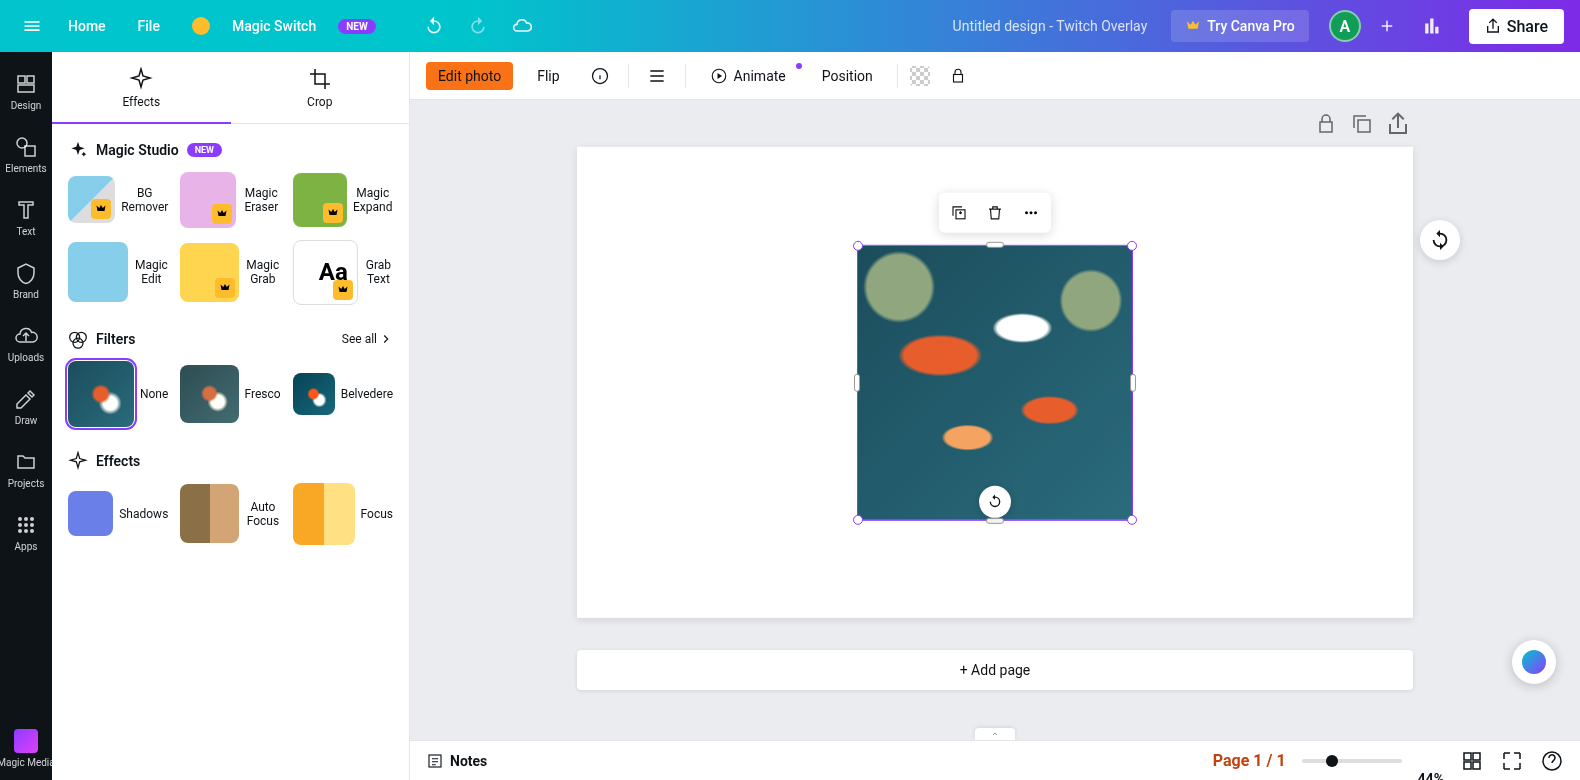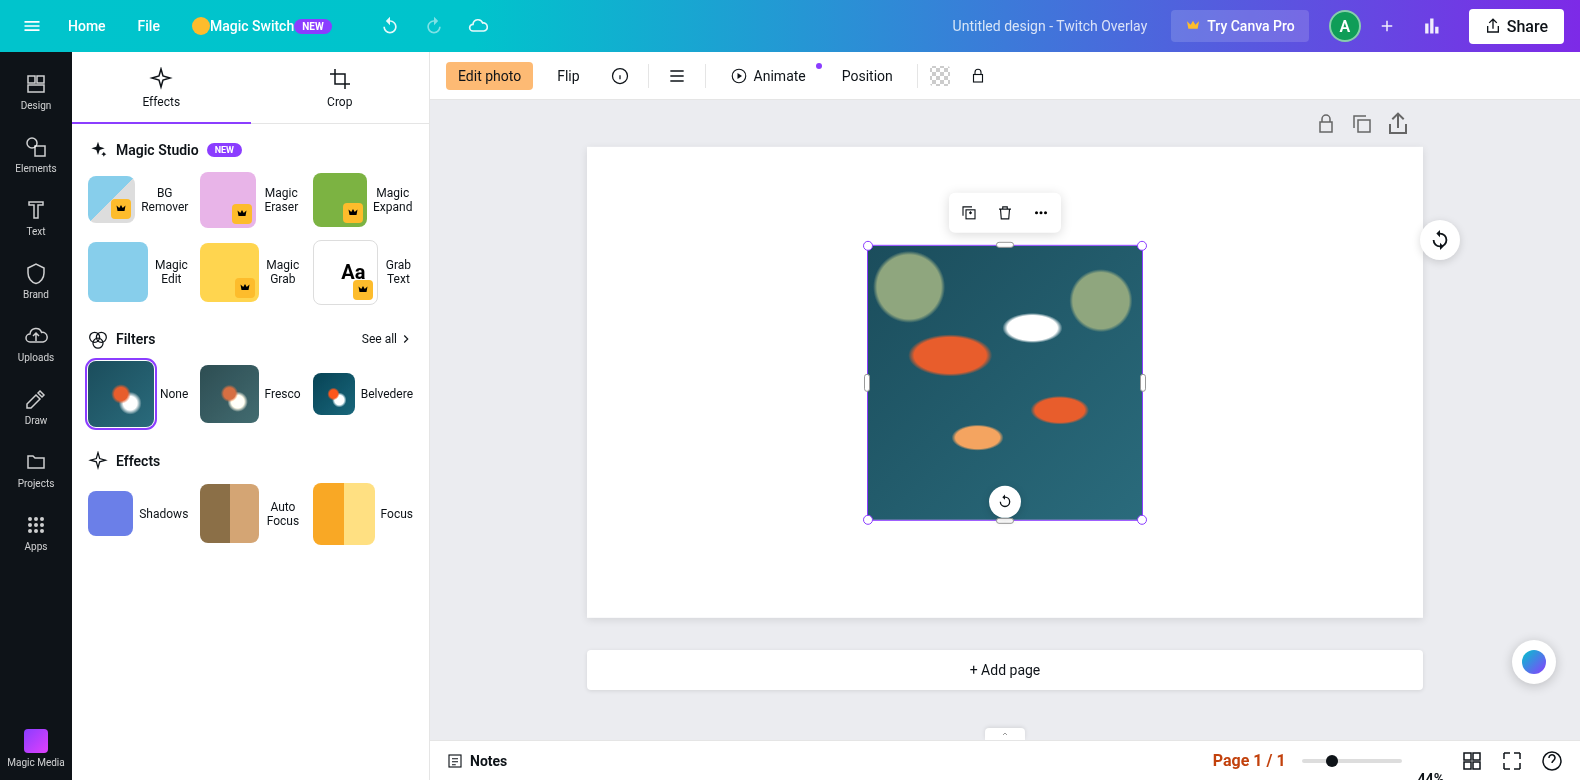--- a/index.html
+++ b/index.html
@@ -2,38 +2,38 @@
 <html><head>
   <meta charset="utf-8">
   <style>
     * { margin: 0; padding: 0; box-sizing: border-box; font-family: -apple-system, BlinkMacSystemFont, "Segoe UI", Roboto, sans-serif; }
     body { width: 1580px; height: 780px; overflow: hidden; background: #fff; }
     
     
     .top-bar { height: 52px; background: linear-gradient(90deg, #01C4CC 0%, #00C4CC 30%, #7D2AE7 100%); display: flex; align-items: center; padding: 0 16px; gap: 8px; }
     .menu-btn { width: 32px; height: 32px; display: flex; align-items: center; justify-content: center; color: #fff; cursor: pointer; }
     .top-link { color: #fff; font-size: 14px; font-weight: 500; padding: 8px 12px; cursor: pointer; }
-    .magic-switch { display: flex; align-items: center; gap: 0; padding: 6px 12px; cursor: pointer; }
+    .magic-switch { display: flex; align-items: center; gap: 22px; padding: 6px 12px; cursor: pointer; }
     .magic-switch-icon { width: 18px; height: 18px; background: #FDBC2C; border-radius: 50%; }
     .magic-switch-text { color: #fff; font-size: 14px; font-weight: 500; }
     .new-badge { background: #8B3DFF; color: #fff; font-size: 10px; font-weight: 700; padding: 2px 8px; border-radius: 10px; }
     .top-icon-btn { width: 36px; height: 36px; display: flex; align-items: center; justify-content: center; color: #fff; cursor: pointer; opacity: 0.9; }
     .top-spacer { flex: 1; }
     .doc-title { color: rgba(255,255,255,0.8); font-size: 14px; }
     .try-pro-btn { display: flex; align-items: center; gap: 6px; background: rgba(255,255,255,0.15); padding: 8px 14px; border-radius: 4px; cursor: pointer; margin-left: 16px; }
     .crown-icon { color: #FDBC2C; }
     .try-pro-text { color: #fff; font-size: 14px; font-weight: 500; }
     .avatar { width: 32px; height: 32px; border-radius: 50%; background: #0F9D58; color: #fff; display: flex; align-items: center; justify-content: center; font-weight: 600; margin-left: 12px; border: 2px solid rgba(255,255,255,0.5); }
     .share-btn { display: flex; align-items: center; gap: 6px; background: #fff; color: #0E1318; padding: 8px 16px; border-radius: 4px; font-weight: 500; cursor: pointer; margin-left: 12px; }
     
     
     .main-layout { display: flex; height: calc(780px - 52px); }
     
     
-    .left-rail { width: 72px; background: #0E1318; display: flex; flex-direction: column; align-items: center; padding-top: 8px; }
+    .left-rail { width: 52px; background: #0E1318; display: flex; flex-direction: column; align-items: center; padding-top: 8px; }
     .rail-item { width: 72px; display: flex; flex-direction: column; align-items: center; padding: 12px 0; cursor: pointer; color: rgba(255,255,255,0.8); gap: 4px; }
     .rail-icon { width: 24px; height: 24px; }
     .rail-label { font-size: 10px; }
     .rail-spacer { flex: 1; }
     .magic-media-icon { width: 24px; height: 24px; background: linear-gradient(135deg, #8B3DFF, #E040FB); border-radius: 4px; }
     
     
     .side-panel { width: 358px; background: #fff; border-right: 1px solid #E5E5E5; display: flex; flex-direction: column; position: relative; }
     .panel-tabs { display: flex; border-bottom: 1px solid #E5E5E5; height: 72px; }
     .panel-tab { flex: 1; display: flex; flex-direction: column; align-items: center; justify-content: center; gap: 4px; cursor: pointer; position: relative; }
@@ -54,32 +54,32 @@
     .tool-thumb.selected { outline: 2px solid #8B3DFF; outline-offset: 1px; }
     .pro-badge { position: absolute; bottom: 4px; right: 4px; width: 20px; height: 20px; background: #FDBC2C; border-radius: 4px; display: flex; align-items: center; justify-content: center; }
     .tool-label { font-size: 12px; color: #0E1318; text-align: center; }
     
     
     .thumb-bgremover { background: linear-gradient(135deg, #87CEEB 50%, #ddd 50%); }
     .thumb-eraser { background: #E8B4E8; }
     .thumb-expand { background: #7CB342; }
     .thumb-edit { background: #87CEEB; }
     .thumb-grab { background: #FFD54F; }
-    .thumb-text { background: #fff; border: 1px solid #ddd; display: flex; align-items: center; justify-content: center; font-size: 20px; font-weight: 700; padding-left: 16px; }
+    .thumb-text { background: #fff; border: 1px solid #ddd; display: flex; align-items: center; justify-content: center; font-size: 24px; font-weight: 700; padding-left: 16px; }
     .thumb-koi { background: linear-gradient(135deg, #1B4D5C 0%, #2A6B7C 100%); position: relative; }
     .thumb-koi::after { content: ''; position: absolute; inset: 15%; background: radial-gradient(ellipse, #E85D2C 20%, transparent 30%), radial-gradient(ellipse at 70% 70%, #fff 15%, transparent 25%); }
     .thumb-shadows { background: #6B7FE8; }
     .thumb-autofocus { background: linear-gradient(90deg, #8B6F47 50%, #D4A574 50%); }
     .thumb-blur { background: linear-gradient(90deg, #F9A825 50%, #FFE082 50%); }
     
     
     .canvas-area { flex: 1; display: flex; flex-direction: column; background: #fff; }
     .canvas-toolbar { height: 48px; border-bottom: 1px solid #E5E5E5; display: flex; align-items: center; padding: 0 16px; gap: 12px; }
     .tb-btn { padding: 6px 12px; font-size: 14px; color: #0E1318; cursor: pointer; border-radius: 4px; }
-    .tb-btn.active { background: #fdba74; }
+    .tb-btn.active { background: #f97316; }
     .tb-divider { width: 1px; height: 24px; background: #E5E5E5; }
     .tb-icon-btn { width: 32px; height: 32px; display: flex; align-items: center; justify-content: center; cursor: pointer; color: #0E1318; }
     .animate-btn { display: flex; align-items: center; gap: 6px; position: relative; }
     .animate-dot { position: absolute; top: 2px; right: -4px; width: 6px; height: 6px; background: #8B3DFF; border-radius: 50%; }
     
     .canvas-viewport { flex: 1; background: #EBECF0; position: relative; overflow: hidden; }
     .canvas-page { position: absolute; left: 50%; top: 50%; transform: translate(-50%, -58%); width: 836px; height: 471px; background: #fff; box-shadow: 0 2px 8px rgba(0,0,0,0.1); }
     .canvas-image { position: absolute; left: 280px; top: 98px; width: 276px; height: 276px; background: linear-gradient(135deg, #1B4D5C 0%, #2A6B7C 100%); border: 1px solid #8B3DFF; }
     .canvas-image::before { content: ''; position: absolute; inset: 0; background: 
       radial-gradient(ellipse 60px 30px at 30% 40%, #E85D2C 60%, transparent 70%),

